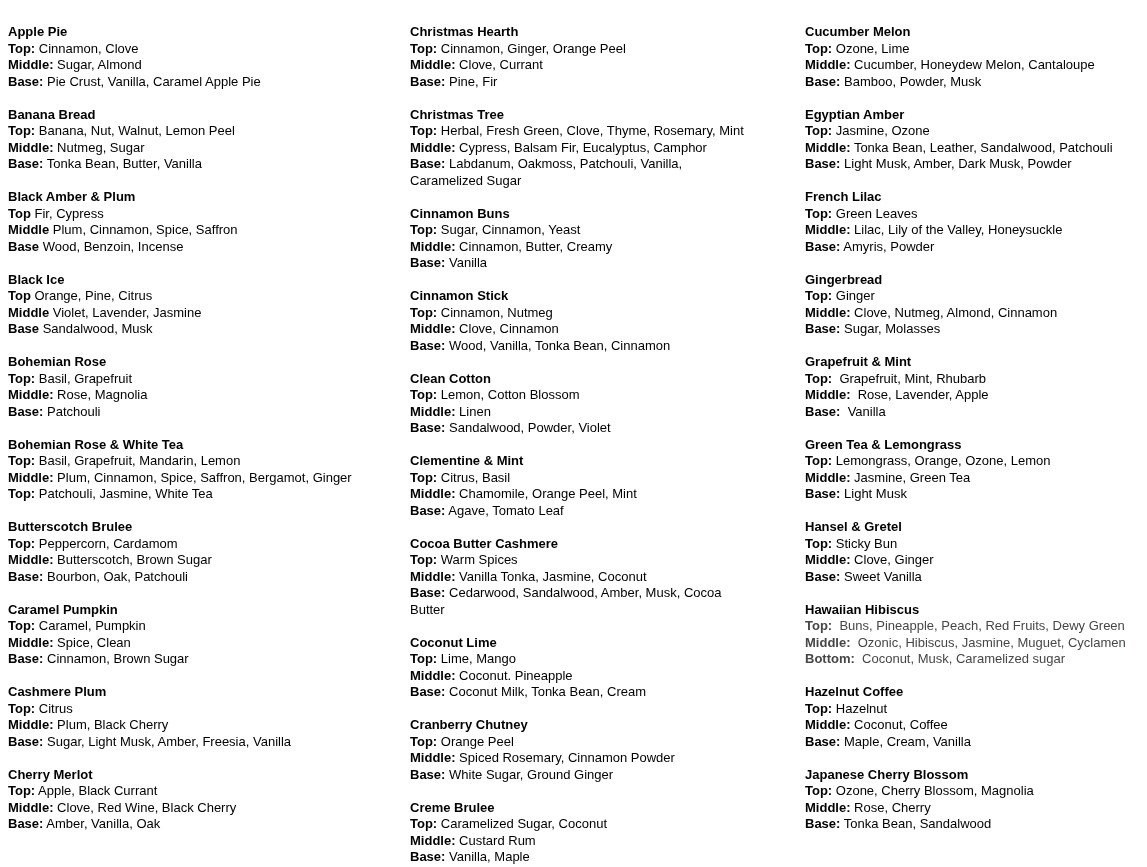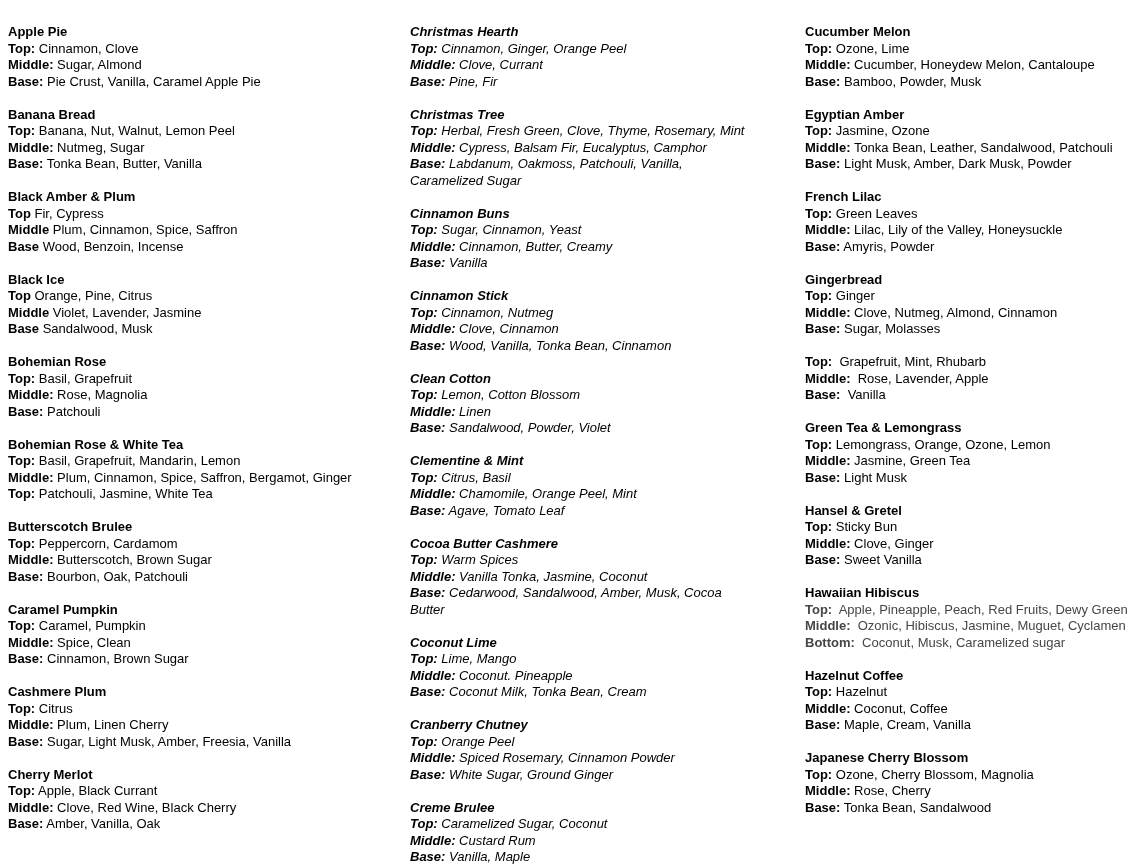--- a/index.html
+++ b/index.html
@@ -17,21 +17,21 @@
     color: #000000;
   }
   .doc {
     display: flex;
     padding: 13px 0 0 8px;
     box-sizing: border-box;
   }
   .col { flex: 0 0 auto; }
   .col-1 { width: 402px; }
   .col-2 { width: 395px; }
-  .col-2 .entry { max-width: 341px; font-style: italic; }
+  .col-2 .entry { max-width: 341px; }
   .col-3 { width: 342px; }
   .entry { margin: 0 0 16.5px 0; }
   .scent-name { font-weight: 700; margin-top: 11px; }
   .note-line { white-space: pre-wrap; }
   .note-label { font-weight: 700; }
   .entry.muted .note-line { color: #444746; }
 </style>
 </head>
 <body>
 
@@ -81,21 +81,21 @@
       </div>
       <div class="entry">
         <div class="scent-name">Caramel Pumpkin</div>
         <div class="note-line"><span class="note-label">Top:</span><span class="note-value"> Caramel, Pumpkin</span></div>
         <div class="note-line"><span class="note-label">Middle:</span><span class="note-value"> Spice, Clean</span></div>
         <div class="note-line"><span class="note-label">Base:</span><span class="note-value"> Cinnamon, Brown Sugar</span></div>
       </div>
       <div class="entry">
         <div class="scent-name">Cashmere Plum</div>
         <div class="note-line"><span class="note-label">Top:</span><span class="note-value"> Citrus</span></div>
-        <div class="note-line"><span class="note-label">Middle:</span><span class="note-value"> Plum, Linen Cherry</span></div>
+        <div class="note-line"><span class="note-label">Middle:</span><span class="note-value"> Plum, Black Cherry</span></div>
         <div class="note-line"><span class="note-label">Base:</span><span class="note-value"> Sugar, Light Musk, Amber, Freesia, Vanilla</span></div>
       </div>
       <div class="entry">
         <div class="scent-name">Cherry Merlot</div>
         <div class="note-line"><span class="note-label">Top:</span><span class="note-value"> Apple, Black Currant</span></div>
         <div class="note-line"><span class="note-label">Middle:</span><span class="note-value"> Clove, Red Wine, Black Cherry</span></div>
         <div class="note-line"><span class="note-label">Base:</span><span class="note-value"> Amber, Vanilla, Oak</span></div>
       </div>
     </div>
   <div class="col col-2">
@@ -179,39 +179,40 @@
         <div class="note-line"><span class="note-label">Middle:</span><span class="note-value"> Lilac, Lily of the Valley, Honeysuckle</span></div>
         <div class="note-line"><span class="note-label">Base:</span><span class="note-value"> Amyris, Powder</span></div>
       </div>
       <div class="entry">
         <div class="scent-name">Gingerbread</div>
         <div class="note-line"><span class="note-label">Top:</span><span class="note-value"> Ginger</span></div>
         <div class="note-line"><span class="note-label">Middle:</span><span class="note-value"> Clove, Nutmeg, Almond, Cinnamon</span></div>
         <div class="note-line"><span class="note-label">Base:</span><span class="note-value"> Sugar, Molasses</span></div>
       </div>
       <div class="entry">
+        <div class="scent-name">Grapefruit &amp; Mint</div>
         <div class="note-line"><span class="note-label">Top:</span><span class="note-value">  Grapefruit, Mint, Rhubarb</span></div>
         <div class="note-line"><span class="note-label">Middle:</span><span class="note-value">  Rose, Lavender, Apple</span></div>
         <div class="note-line"><span class="note-label">Base:</span><span class="note-value">  Vanilla</span></div>
       </div>
       <div class="entry">
         <div class="scent-name">Green Tea &amp; Lemongrass</div>
         <div class="note-line"><span class="note-label">Top:</span><span class="note-value"> Lemongrass, Orange, Ozone, Lemon</span></div>
         <div class="note-line"><span class="note-label">Middle:</span><span class="note-value"> Jasmine, Green Tea</span></div>
         <div class="note-line"><span class="note-label">Base:</span><span class="note-value"> Light Musk</span></div>
       </div>
       <div class="entry">
         <div class="scent-name">Hansel &amp; Gretel</div>
         <div class="note-line"><span class="note-label">Top:</span><span class="note-value"> Sticky Bun</span></div>
         <div class="note-line"><span class="note-label">Middle:</span><span class="note-value"> Clove, Ginger</span></div>
         <div class="note-line"><span class="note-label">Base:</span><span class="note-value"> Sweet Vanilla</span></div>
       </div>
       <div class="entry muted">
         <div class="scent-name">Hawaiian Hibiscus</div>
-        <div class="note-line"><span class="note-label">Top:</span><span class="note-value">  Apple, Pineapple, Peach, Red Fruits, Dewy Green</span></div>
+        <div class="note-line"><span class="note-label">Top:</span><span class="note-value">  Buns, Pineapple, Peach, Red Fruits, Dewy Green</span></div>
         <div class="note-line"><span class="note-label">Middle:</span><span class="note-value">  Ozonic, Hibiscus, Jasmine, Muguet, Cyclamen</span></div>
         <div class="note-line"><span class="note-label">Bottom:</span><span class="note-value">  Coconut, Musk, Caramelized sugar</span></div>
       </div>
       <div class="entry">
         <div class="scent-name">Hazelnut Coffee</div>
         <div class="note-line"><span class="note-label">Top:</span><span class="note-value"> Hazelnut</span></div>
         <div class="note-line"><span class="note-label">Middle:</span><span class="note-value"> Coconut, Coffee</span></div>
         <div class="note-line"><span class="note-label">Base:</span><span class="note-value"> Maple, Cream, Vanilla</span></div>
       </div>
       <div class="entry">

